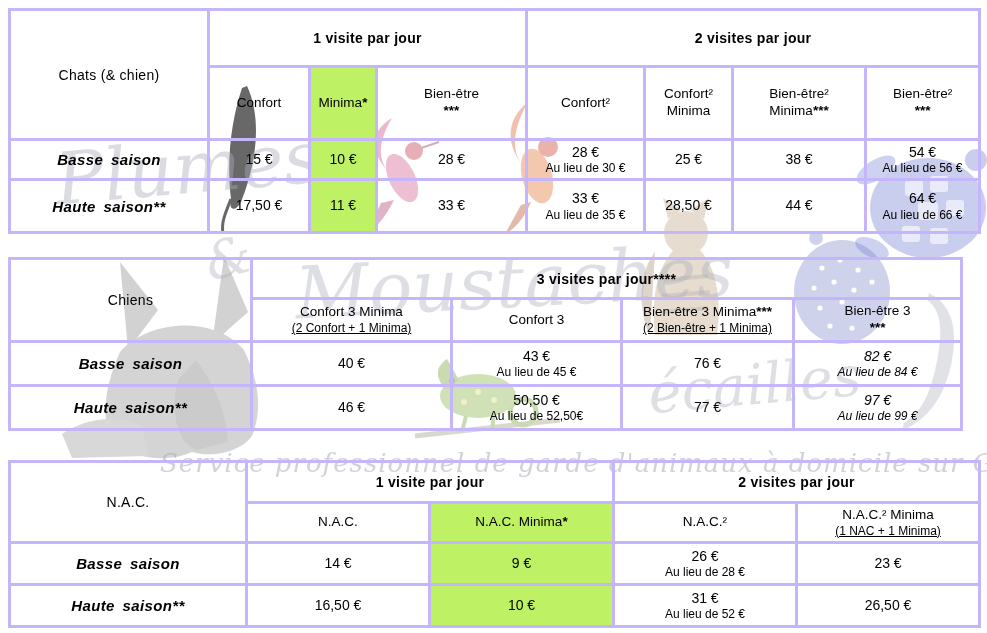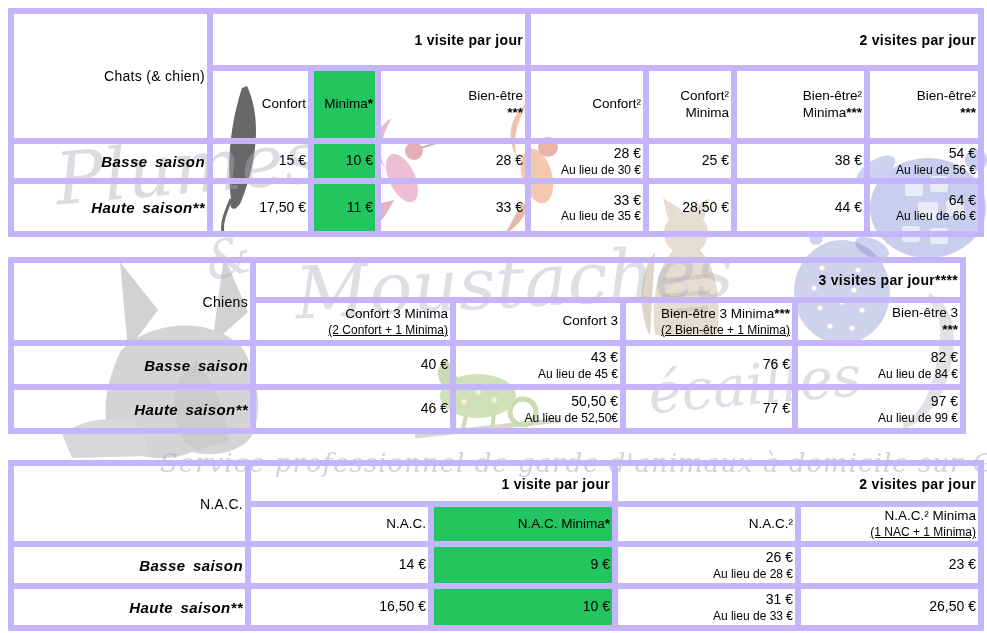--- a/index.html
+++ b/index.html
@@ -11,31 +11,31 @@
   .wm-art { position:absolute; left:0; top:0; z-index:0; }
   .wm-word {
     position:absolute; z-index:0; white-space:nowrap;
     font-family:"DejaVu Serif", serif; font-style:italic; color:#a9aeb9;
   }
   
   table.price {
     position:absolute; z-index:2; border-collapse:collapse; table-layout:fixed;
     background:transparent;
   }
-  table.price td { border:6px solid #c4b5fd; text-align:right; vertical-align:middle; padding:0 2px; overflow:hidden; }
-  .gray { background:#22c55e; }
+  table.price td { border:3px solid #c4b5fd; text-align:center; vertical-align:middle; padding:0 2px; overflow:hidden; }
+  .gray { background:#bef264; }
   .group  { font-weight:bold; font-size:14px; letter-spacing:0.3px; }
   .rowhead{ font-size:14px; letter-spacing:0.3px; }
   .season { font-weight:bold; font-size:15px; letter-spacing:0.4px; word-spacing:3px;font-style:italic; }
   .hline  { font-size:13.5px; line-height:1.25; }
   .hsub   { font-size:12px; line-height:1.2;text-decoration:underline; }
   .stars  { font-weight:bold; }
   .v      { font-size:14px; line-height:1.25; }
   .vsub   { font-size:12px; line-height:1.2; }
-  .it .v, .it .vsub { }
+  .it .v, .it .vsub { font-style:italic; }
 </style>
 </head>
 <body>
 
 <div class="stage">
 
   <svg class="wm-art" width="987" height="633" viewBox="0 0 987 633">
 
     <g opacity="0.72">
       <path d="M247,86 C262,118 257,162 241,202 C236,212 228,211 231,199 C226,158 232,118 242,88 Z" fill="#2f2f2f"></path>
@@ -352,21 +352,21 @@
     <tr style="height:42px">
       <td class="season">Haute saison**</td>
       <td>
             <div class="v line">16,50 €</div>
           </td>
       <td class="gray">
             <div class="v line">10 €</div>
           </td>
       <td>
             <div class="v line">31 €</div>
-            <div class="vsub line">Au lieu de 33 €</div>
+            <div class="vsub line">Au lieu de 52 €</div>
           </td>
       <td>
             <div class="v line">26,50 €</div>
           </td>
     </tr>
   </tbody>
     </table>
 
 </div>
 

